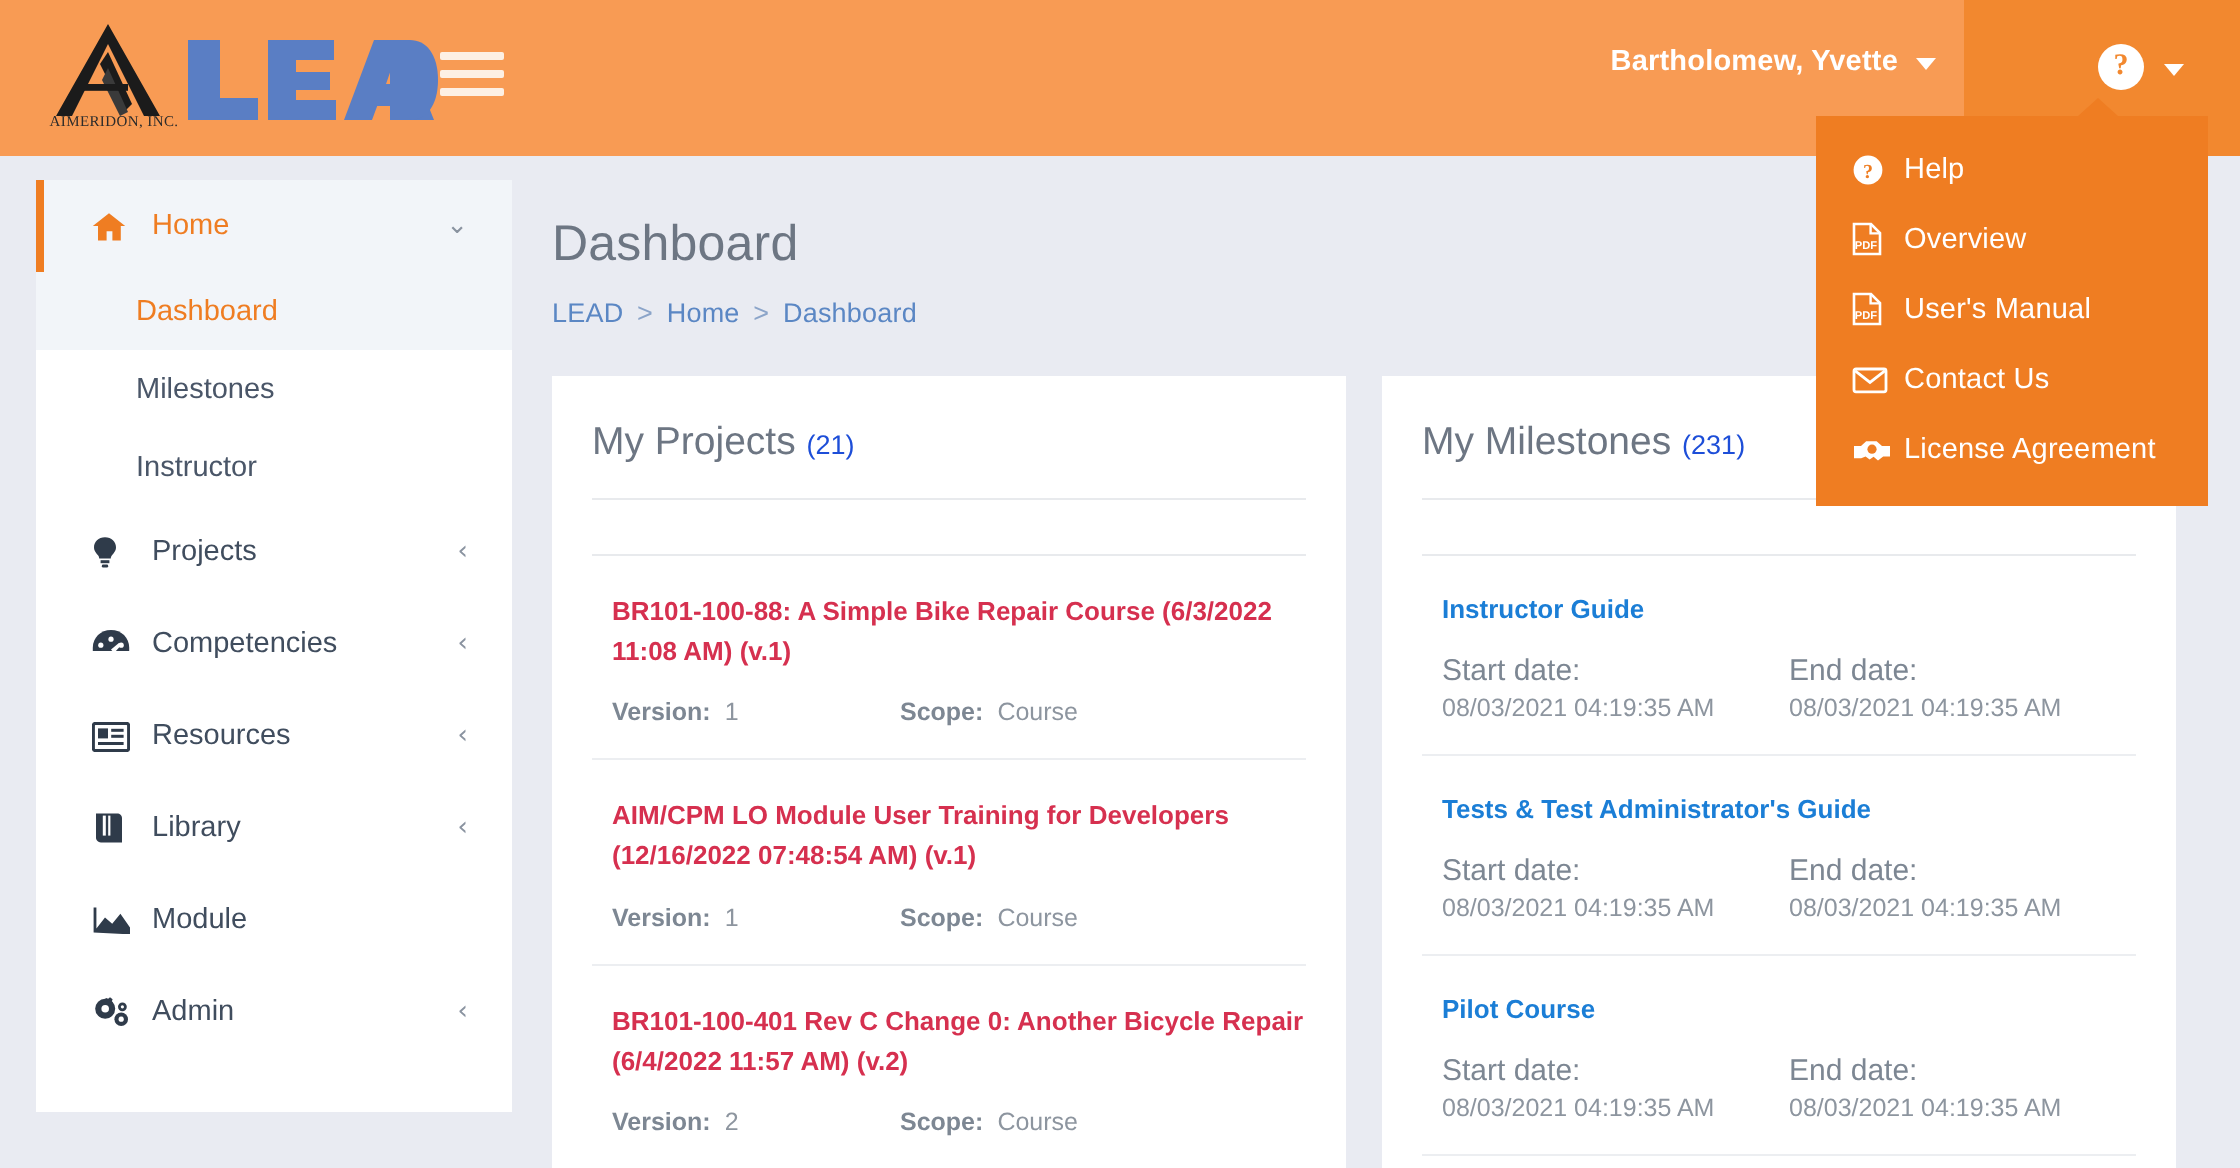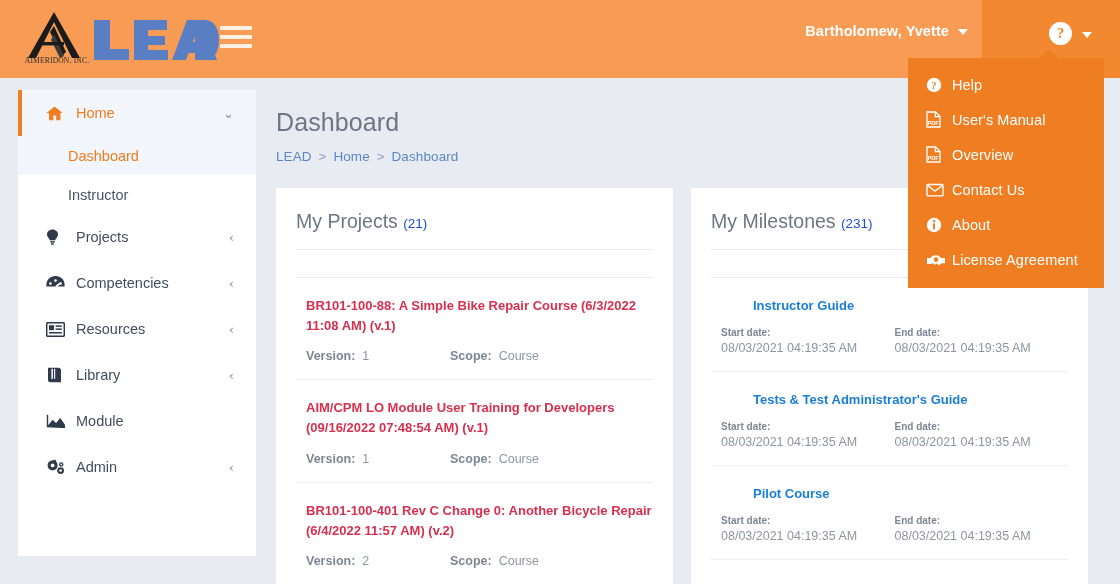--- a/index.html
+++ b/index.html
@@ -205,25 +205,25 @@
     line-height: 1.55; cursor: pointer; display: block;
   }
   .proj-meta { display: flex; margin-top: 13px; }
   .proj-meta .fld { width: 144px; display: flex; gap: 7px; }
   .proj-meta .k { font-size: 12.5px; font-weight: bold; color: #7d8793; white-space: nowrap; }
   .proj-meta .v { font-size: 12.5px; color: #8d959f; white-space: nowrap; }
 
   .ms-item { padding: 18px 20px 16px 30px; }
   .ms-link {
     font-size: 13px; font-weight: bold; color: #1b7ed6;
-    cursor: pointer; display: inline-block; margin-left: 32px;
+    cursor: pointer; display: inline-block;
   }
   .ms-dates { display: flex; margin-top: 13px; }
   .ms-col { width: 192px; }
-  .ms-k { font-size: 10px; font-weight: bold; color: #7d8793; white-space: nowrap; }
+  .ms-k { font-size: 15px; font-weight: normal; color: #7d8793; white-space: nowrap; }
   .ms-v { font-size: 12.5px; color: #8d959f; margin-top: 3px; white-space: nowrap; }
   .row-sep { height: 1px; background: #eceef1; margin: 0 20px; }
 </style>
 </head>
 <body>
 
 <div class="header">
   <div class="header-hover-zone"></div>
 
   <div class="brand">
@@ -278,54 +278,44 @@
   </div>
 
   <div class="hd-item">
     <span class="hd-icon">
       <svg width="15" height="17" viewBox="0 0 15 17">
           <path d="M1 1 h8.5 L14 5.5 V16 H1 Z" fill="none" stroke="#fff" stroke-width="1.3"></path>
           <path d="M9.3 1 v4.7 H14" fill="none" stroke="#fff" stroke-width="1.2"></path>
           <text x="7" y="13.5" font-size="5.6" font-family="Liberation Sans, sans-serif" font-weight="bold" text-anchor="middle" fill="#fff">PDF</text>
         </svg>
     </span>
-    <span class="hd-label">User's Manual</span>
+    <span class="hd-label">Overview</span>
   </div>
 
   <div class="hd-item">
     <span class="hd-icon">
       <svg width="15" height="17" viewBox="0 0 15 17">
           <path d="M1 1 h8.5 L14 5.5 V16 H1 Z" fill="none" stroke="#fff" stroke-width="1.3"></path>
           <path d="M9.3 1 v4.7 H14" fill="none" stroke="#fff" stroke-width="1.2"></path>
           <text x="7" y="13.5" font-size="5.6" font-family="Liberation Sans, sans-serif" font-weight="bold" text-anchor="middle" fill="#fff">PDF</text>
         </svg>
     </span>
-    <span class="hd-label">Overview</span>
+    <span class="hd-label">User's Manual</span>
   </div>
 
   <div class="hd-item">
     <span class="hd-icon">
       <svg width="18" height="14" viewBox="0 0 18 14">
           <rect x="1" y="1.5" width="16" height="11.4" rx="1" fill="none" stroke="#fff" stroke-width="1.4"></rect>
           <path d="M1.6 2.4 L9 8.2 L16.4 2.4" fill="none" stroke="#fff" stroke-width="1.4"></path>
         </svg>
     </span>
     <span class="hd-label">Contact Us</span>
   </div>
 
-  <div class="hd-item">
-    <span class="hd-icon">
-      <svg width="16" height="16" viewBox="0 0 16 16">
-          <circle cx="8" cy="8" r="7.2" fill="#fff"></circle>
-          <rect x="7" y="6.4" width="2" height="6" fill="#ef7d22"></rect>
-          <circle cx="8" cy="4.2" r="1.2" fill="#ef7d22"></circle>
-        </svg>
-    </span>
-    <span class="hd-label">About</span>
-  </div>
 
   <div class="hd-item">
     <span class="hd-icon">
       <svg width="20" height="13" viewBox="0 0 20 13">
         <path d="M1 5 h3.5 l2.6 -2.4 h5.2 L15 5 h4 v5.2 h-3.4 l-2.6 2 -2.2 -1.8 -2 1.4 -2 -1.6 -2.2 .9 H1 Z" fill="#fff"></path>
         <circle cx="10" cy="6.6" r="2.3" fill="#ef7d22"></circle>
       </svg>
     </span>
     <span class="hd-label">License Agreement</span>
   </div>
@@ -337,20 +327,21 @@
     <span class="nav-icon orange">
       <svg width="17" height="15" viewBox="0 0 17 15">
           <path d="M8.5 0.6 L16.6 7 h-2.2 v7.2 h-4.2 V9.6 H7.3 v4.6 H3 V7 H0.4 Z" fill="#ef7d22"></path>
         </svg>
     </span>
     <span class="nav-label orange">Home</span>
     <span class="nav-arrow">⌄</span>
   </div>
 
   <div class="nav-sub active">Dashboard</div>
+  <div class="nav-sub">Milestones</div>
   <div class="nav-sub">Instructor</div>
 
   <div class="nav-group-head">
     <span class="nav-icon">
       <svg width="13" height="17" viewBox="0 0 13 17">
           <path d="M6.5 0.6 C3.2 0.6 1 3 1 5.6 c0 2 1.3 3.1 2.1 4.2 .4 .6 .5 1.1 .5 1.5 h5.8 c0-.4 .1-.9 .5-1.5 .8-1.1 2.1-2.2 2.1-4.2 C12 3 9.8 .6 6.5 .6 Z" fill="#2f3b4a"></path>
           <rect x="4.3" y="12.1" width="4.4" height="1.5" fill="#2f3b4a"></rect>
           <rect x="4.9" y="14.3" width="3.2" height="1.5" rx=".7" fill="#2f3b4a"></rect>
         </svg>
     </span>
@@ -457,21 +448,21 @@
           </div>
           <div class="fld">
             <span class="k">Scope:</span>
             <span class="v">Course</span>
           </div>
         </div>
       </div>
       <div class="row-sep"></div>
 
       <div class="proj-item">
-        <span class="proj-link">AIM/CPM LO Module User Training for Developers (09/16/2022 07:48:54 AM) (v.1)</span>
+        <span class="proj-link">AIM/CPM LO Module User Training for Developers (12/16/2022 07:48:54 AM) (v.1)</span>
         <div class="proj-meta">
           <div class="fld">
             <span class="k">Version:</span>
             <span class="v">1</span>
           </div>
           <div class="fld">
             <span class="k">Scope:</span>
             <span class="v">Course</span>
           </div>
         </div>

